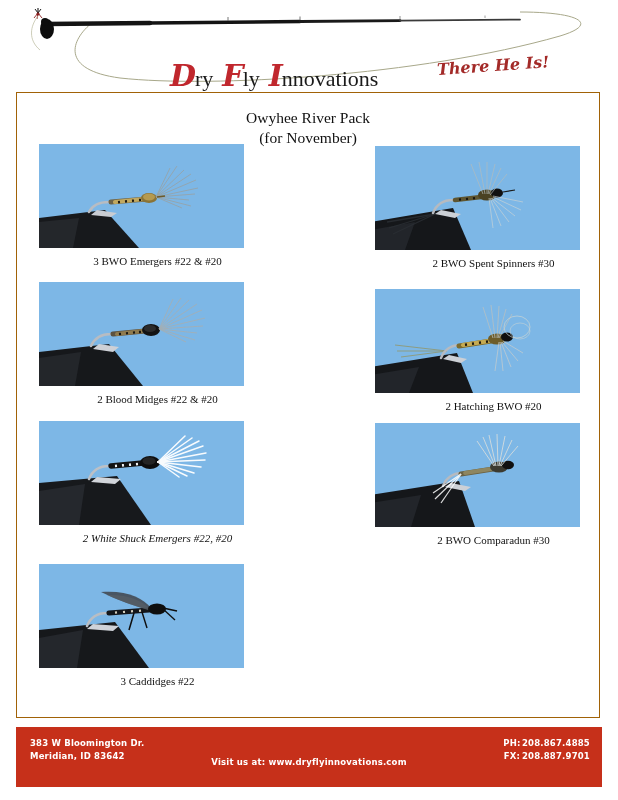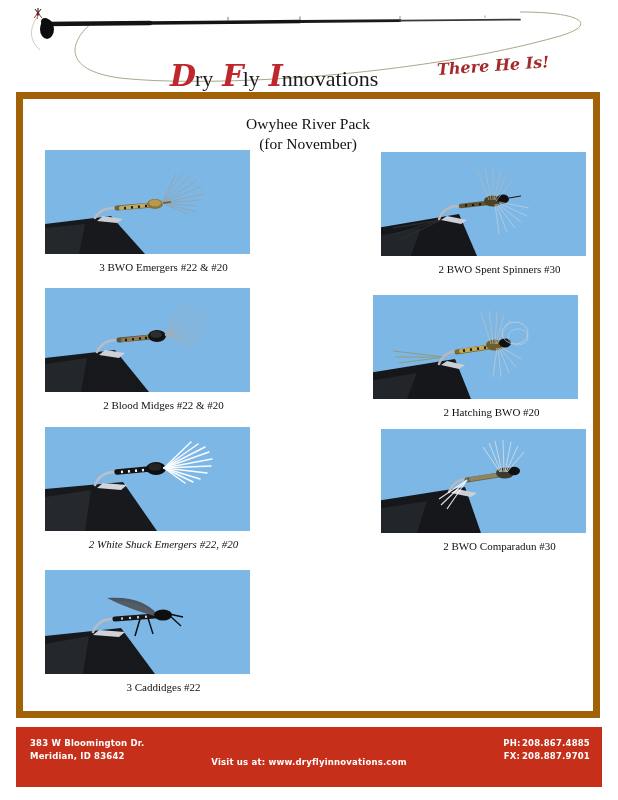--- a/index.html
+++ b/index.html
@@ -63,21 +63,21 @@
     transform-origin: left center;
   }
 
   
   .panel {
     position: absolute;
     left: 16px;
     top: 92px;
     width: 584px;
     height: 626px;
-    border: 7px solid #a16207;
+    border: 1px solid #a16207;
     background: #ffffff;
     box-sizing: border-box;
   }
   .page-title {
     text-align: center;
     font-family: "Liberation Serif", serif;
     font-size: 15.5px;
     color: #111;
     margin-top: 15px;
     line-height: 1.28;
@@ -369,21 +369,21 @@
             <line x1="117" y1="52" x2="140" y2="70"></line>
             <line x1="118" y1="51" x2="146" y2="64"></line>
             <line x1="118" y1="50" x2="148" y2="56"></line>
           </g>
           <line x1="128" y1="46" x2="140" y2="44" stroke="#1a1a1a" stroke-width="1.1"></line>
         </svg>
       </div>
       <div class="caption">2 BWO Spent Spinners #30</div>
     </div>
 
-    <div class="item" style="left:350px; top:196px;">
+    <div class="item" style="left:358px; top:196px;">
       <div class="photo">
         <svg width="205" height="104" viewBox="0 0 205 104">
           <rect width="205" height="104" fill="#7DB7E6"></rect>
           <polygon points="-10,104 -4,78 82,64 98,104" fill="#15171a"></polygon>
           <polygon points="-10,104 -4,86 44,78 34,104" fill="#22252a"></polygon>
           <g stroke="#8f9a78" stroke-width="1.1" opacity="0.9">
             <line x1="72" y1="62" x2="20" y2="56"></line>
             <line x1="72" y1="62" x2="22" y2="62"></line>
             <line x1="72" y1="62" x2="26" y2="68"></line>
           </g>

